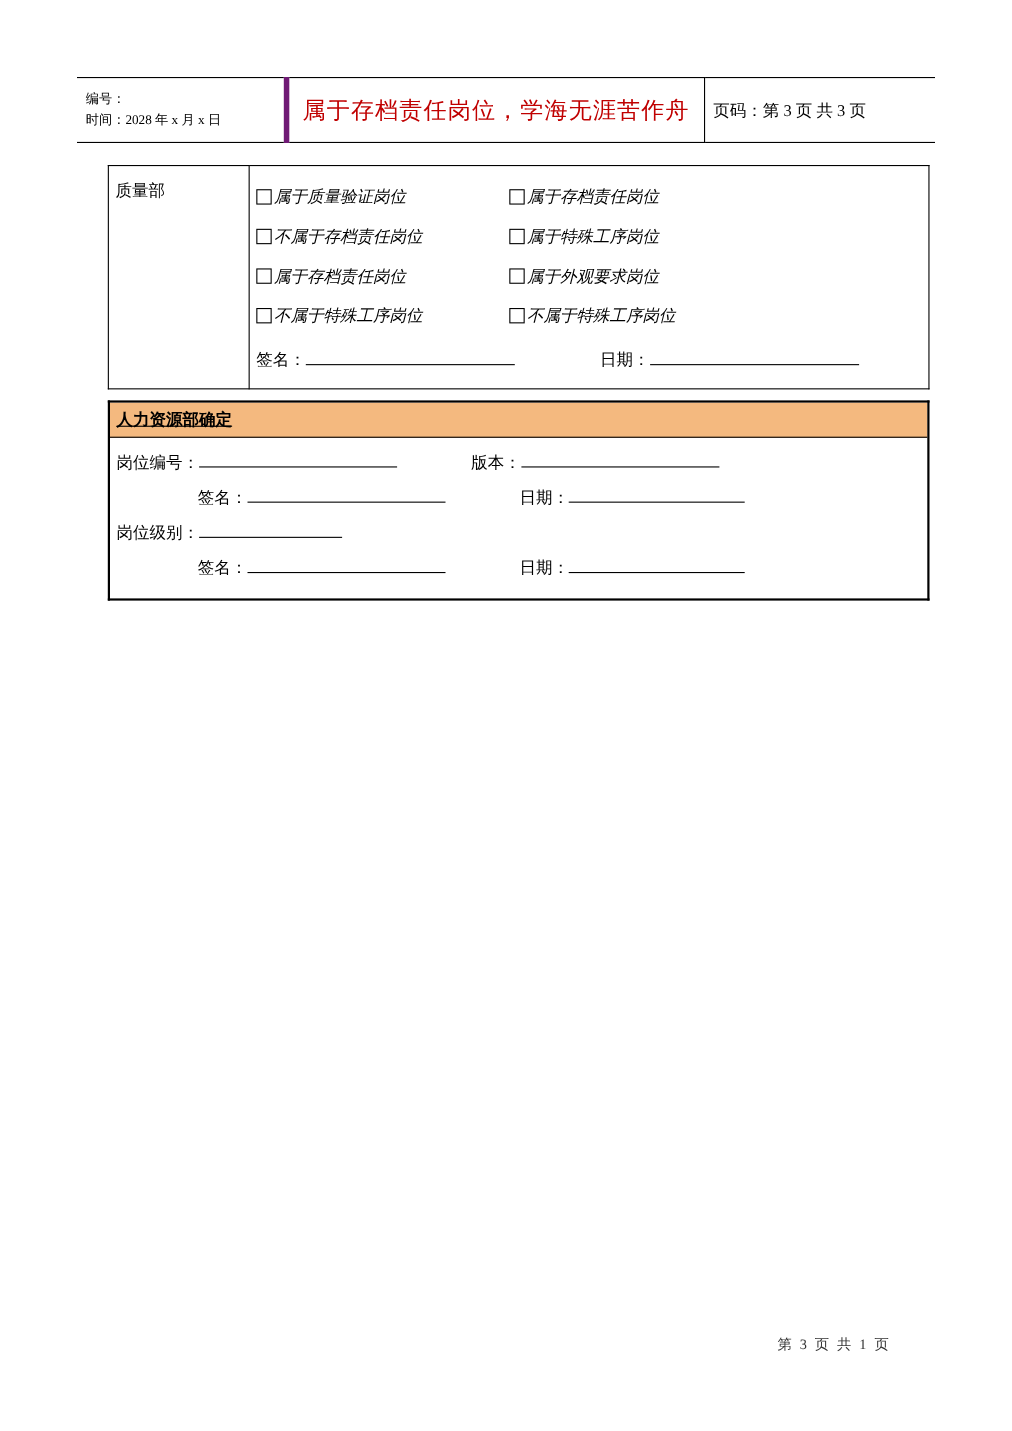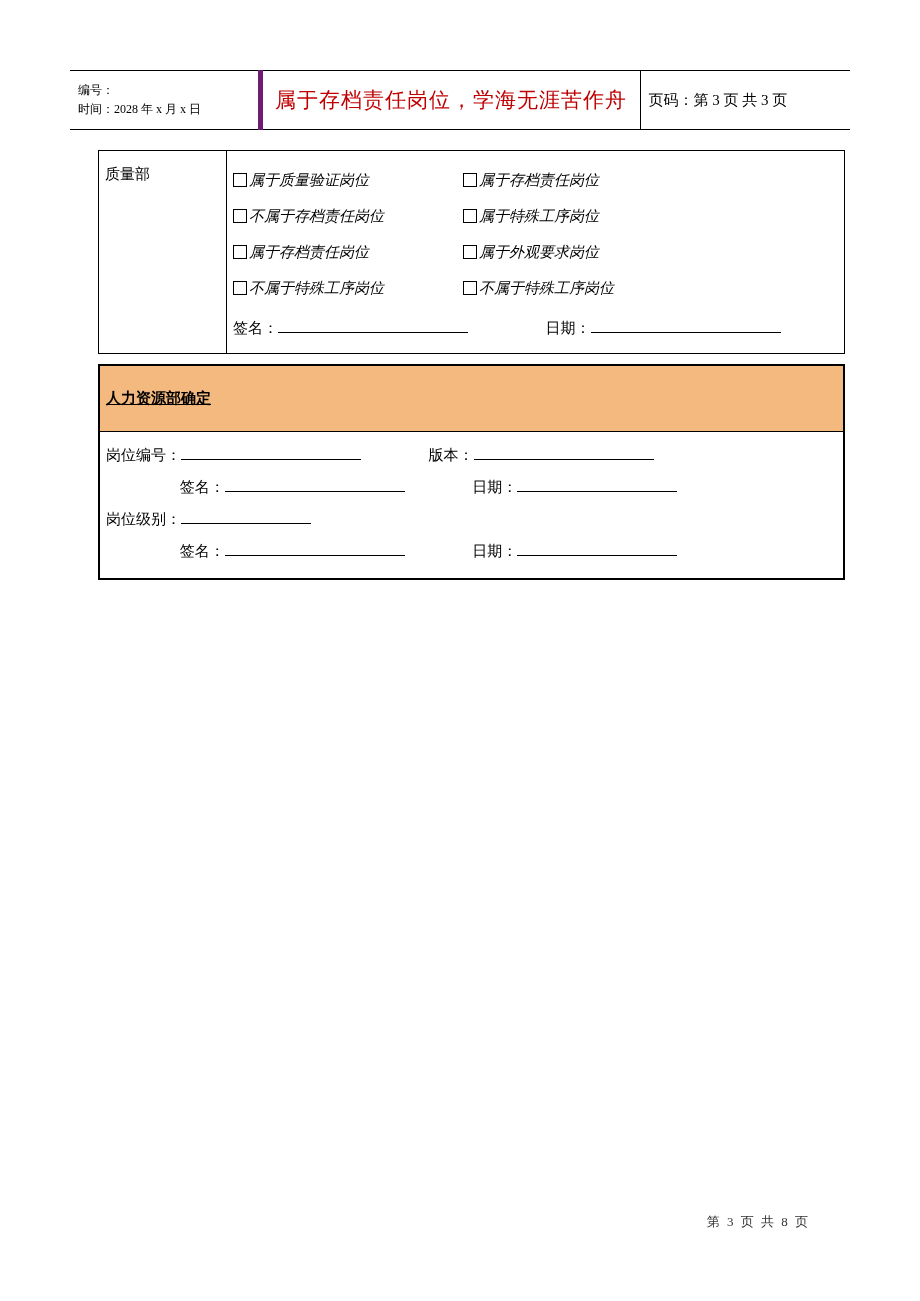--- a/index.html
+++ b/index.html
@@ -70,21 +70,21 @@
     
     .tb2 {
       width: 100%;
       border-collapse: collapse;
       margin-top: 10px;
       border: 2px solid #000;
     }
     .tb2 td { padding: 0; }
     .hrhead {
       background: #f4b97f;
-      padding: 23px 6px;
+      padding: 6px 6px;
       font-size: 15px;
       text-decoration: underline;
       border-bottom: 1px solid #000;
       font-weight: bold;
     }
     .hrbody {
       padding: 8px 18px 10px 6px;
       font-size: 15px;
       line-height: 2.0;
     }
@@ -189,13 +189,13 @@
               <span>日期：</span><span class="uline" style="min-width:160px;"></span>
             </div>
           </div>
         </td>
       </tr>
     </tbody>
       </table>
   </div>
 </div>
 
-<div class="footer">第 3 页 共 8 页</div>
+<div class="footer">第 3 页 共 1 页</div>
 
 </body></html>

